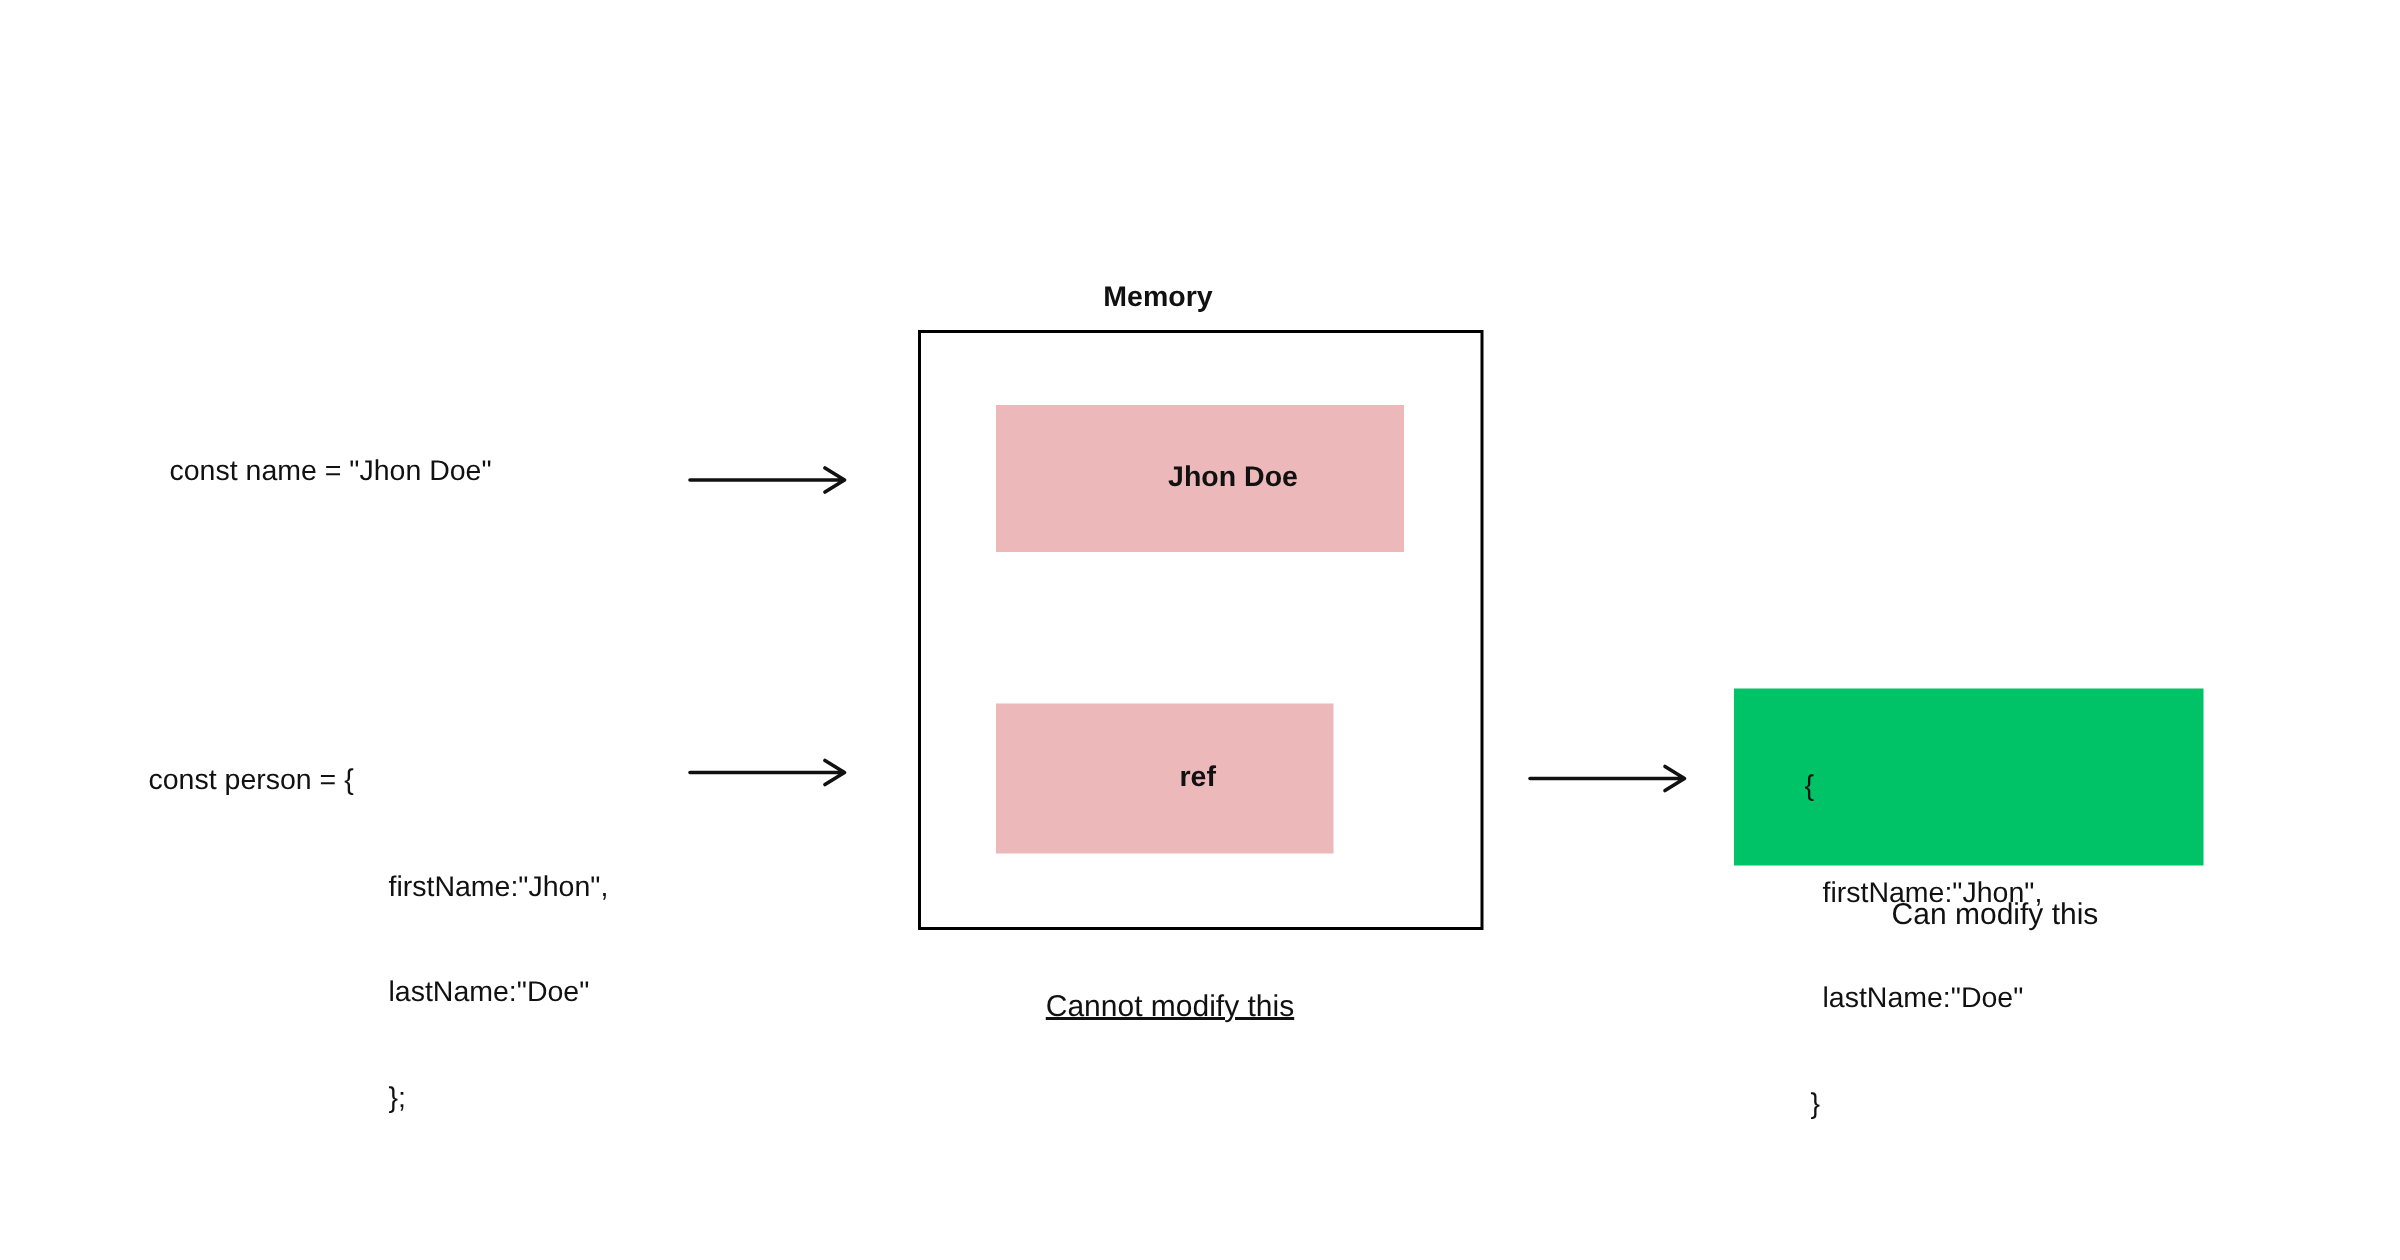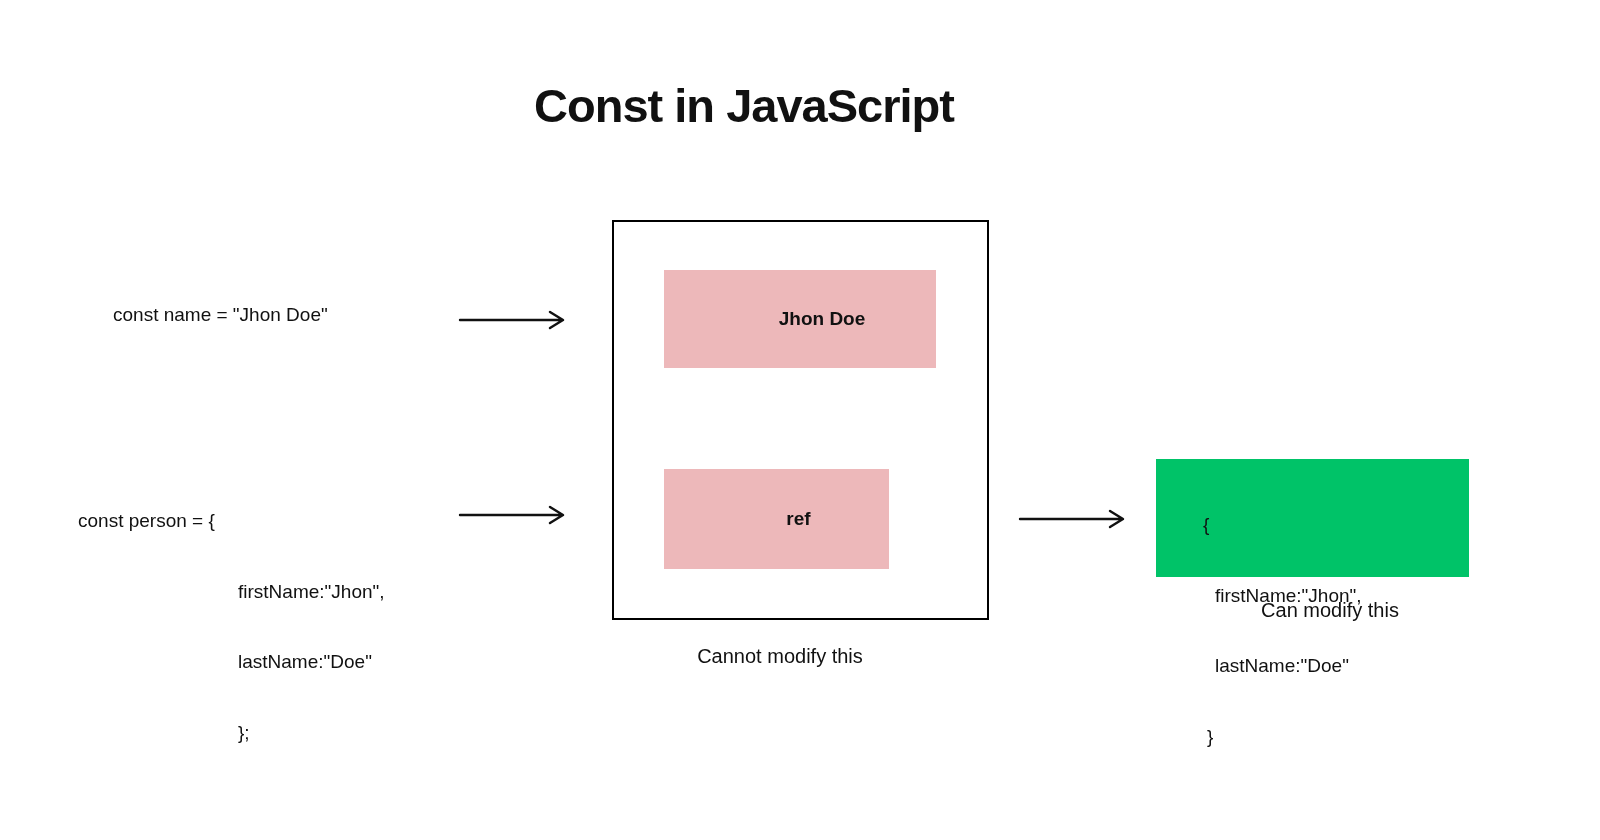--- a/index.html
+++ b/index.html
@@ -60,31 +60,31 @@
     padding-left: 44px;
   }
   .cell-name { left: 664px; top: 270px; width: 272px; height: 98px; }
   .cell-ref  { left: 664px; top: 469px; width: 225px; height: 100px; }
   .caption {
     position: absolute;
     font-size: 20px;
     text-align: center;
     color: var(--ink);
   }
-  .caption-memory { left: 590px; top: 645px; width: 380px; }
+  .caption-memory { left: 590px; top: 660px; width: 380px; text-decoration: underline; }
   .caption-object { left: 1170px; top: 599px; width: 320px; }
   .code {
     position: absolute;
     font-size: 19px;
     line-height: 23.5px;
     color: var(--ink);
     white-space: pre;
   }
   .name-decl { left: 113px; top: 303px; }
-  .person-decl { left: 78px; top: 462px; }
+  .person-decl { left: 99px; top: 462px; }
   .person-decl .indent { padding-left: 160px; }
   .arrow { position: absolute; display: block; }
   .arrow-1 { left: 458px;  top: 308px; }
   .arrow-2 { left: 458px;  top: 503px; }
   .arrow-3 { left: 1018px; top: 507px; }
   .object-box {
     position: absolute;
     left: 1156px;
     top: 459px;
     width: 313px;
@@ -97,22 +97,22 @@
     white-space: pre;
   }
   .object-box .indent-sm { padding-left: 12px; }
   .object-box .indent-xs { padding-left: 4px; }
 </style>
 </head>
 <body>
 
 <div class="canvas">
 
-  <h1 class="title">Const in JavaScript</h1>
 
+  <div class="memory-label">Memory</div>
 
   <div class="memory-box"></div>
 
   <div class="cell cell-name">Jhon Doe</div>
   <div class="cell cell-ref">ref</div>
 
   <div class="caption caption-memory">Cannot modify this</div>
 
   <div class="code name-decl">const name = "Jhon Doe"</div>
 

